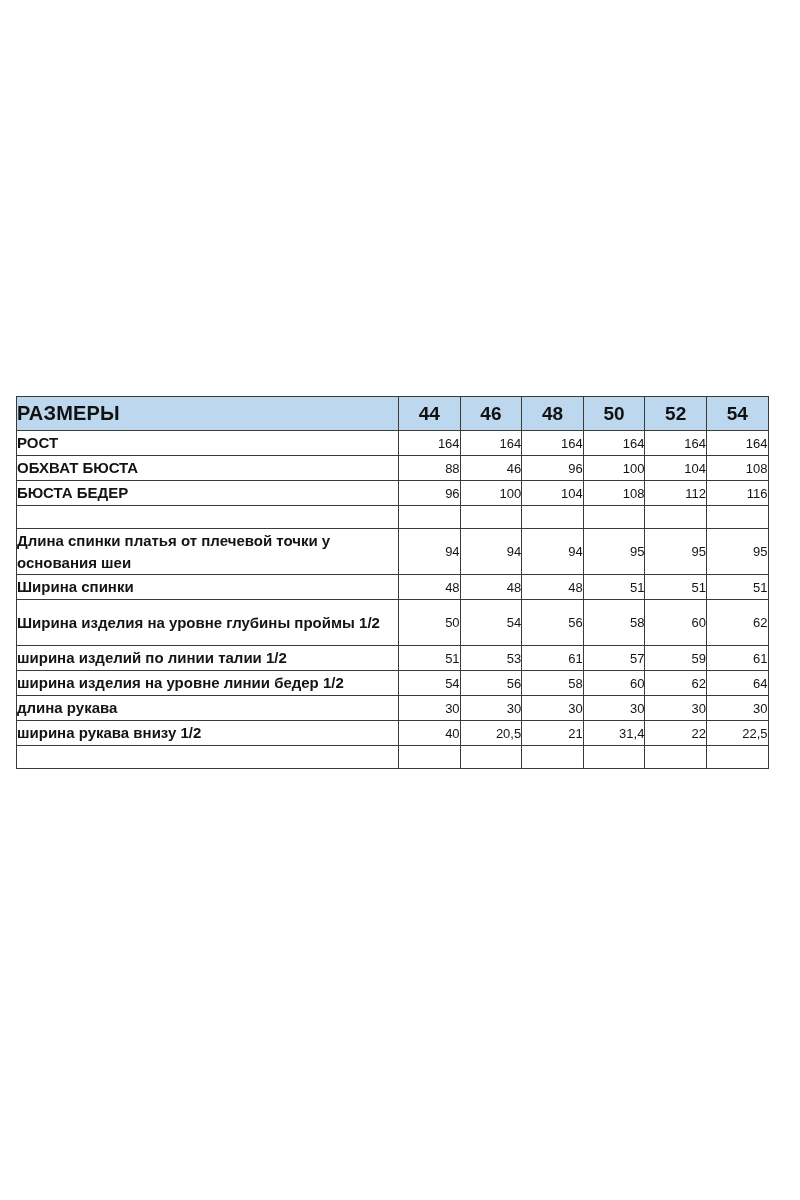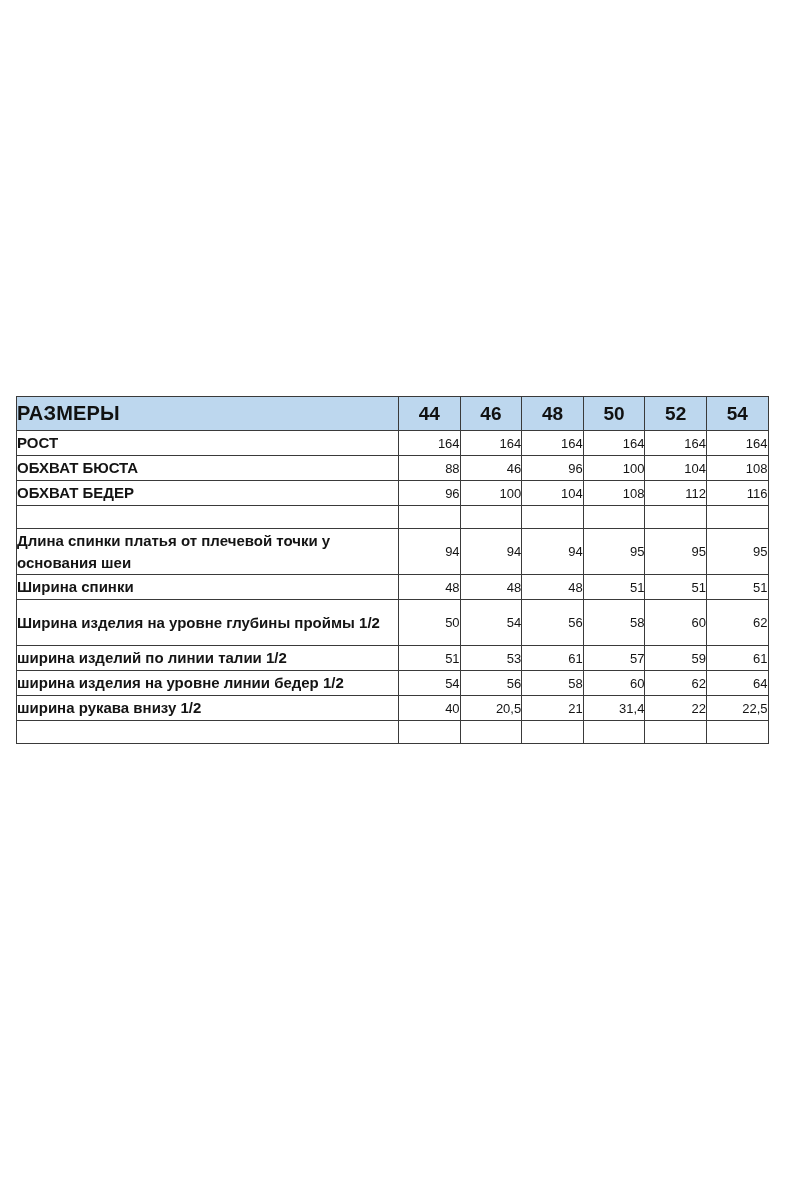--- a/index.html
+++ b/index.html
@@ -122,21 +122,21 @@
         <tr class="data-row">
           <td class="row-label">ОБХВАТ БЮСТА</td>
           <td class="row-value">88</td>
           <td class="row-value">46</td>
           <td class="row-value">96</td>
           <td class="row-value">100</td>
           <td class="row-value">104</td>
           <td class="row-value">108</td>
         </tr>
         <tr class="data-row">
-          <td class="row-label">ОБХВАТ БЕДЕР</td>
+          <td class="row-label">БЮСТА БЕДЕР</td>
           <td class="row-value">96</td>
           <td class="row-value">100</td>
           <td class="row-value">104</td>
           <td class="row-value">108</td>
           <td class="row-value">112</td>
           <td class="row-value">116</td>
         </tr>
         <tr class="spacer-row">
           <td class="row-label"></td>
           <td class="row-value"></td>
@@ -185,20 +185,29 @@
         <tr class="data-row">
           <td class="row-label">ширина изделия на уровне линии бедер 1/2</td>
           <td class="row-value">54</td>
           <td class="row-value">56</td>
           <td class="row-value">58</td>
           <td class="row-value">60</td>
           <td class="row-value">62</td>
           <td class="row-value">64</td>
         </tr>
         <tr class="data-row">
+          <td class="row-label">длина рукава</td>
+          <td class="row-value">30</td>
+          <td class="row-value">30</td>
+          <td class="row-value">30</td>
+          <td class="row-value">30</td>
+          <td class="row-value">30</td>
+          <td class="row-value">30</td>
+        </tr>
+        <tr class="data-row">
           <td class="row-label">ширина рукава внизу 1/2</td>
           <td class="row-value">40</td>
           <td class="row-value">20,5</td>
           <td class="row-value">21</td>
           <td class="row-value">31,4</td>
           <td class="row-value">22</td>
           <td class="row-value">22,5</td>
         </tr>
         <tr class="spacer-row">
           <td class="row-label"></td>

